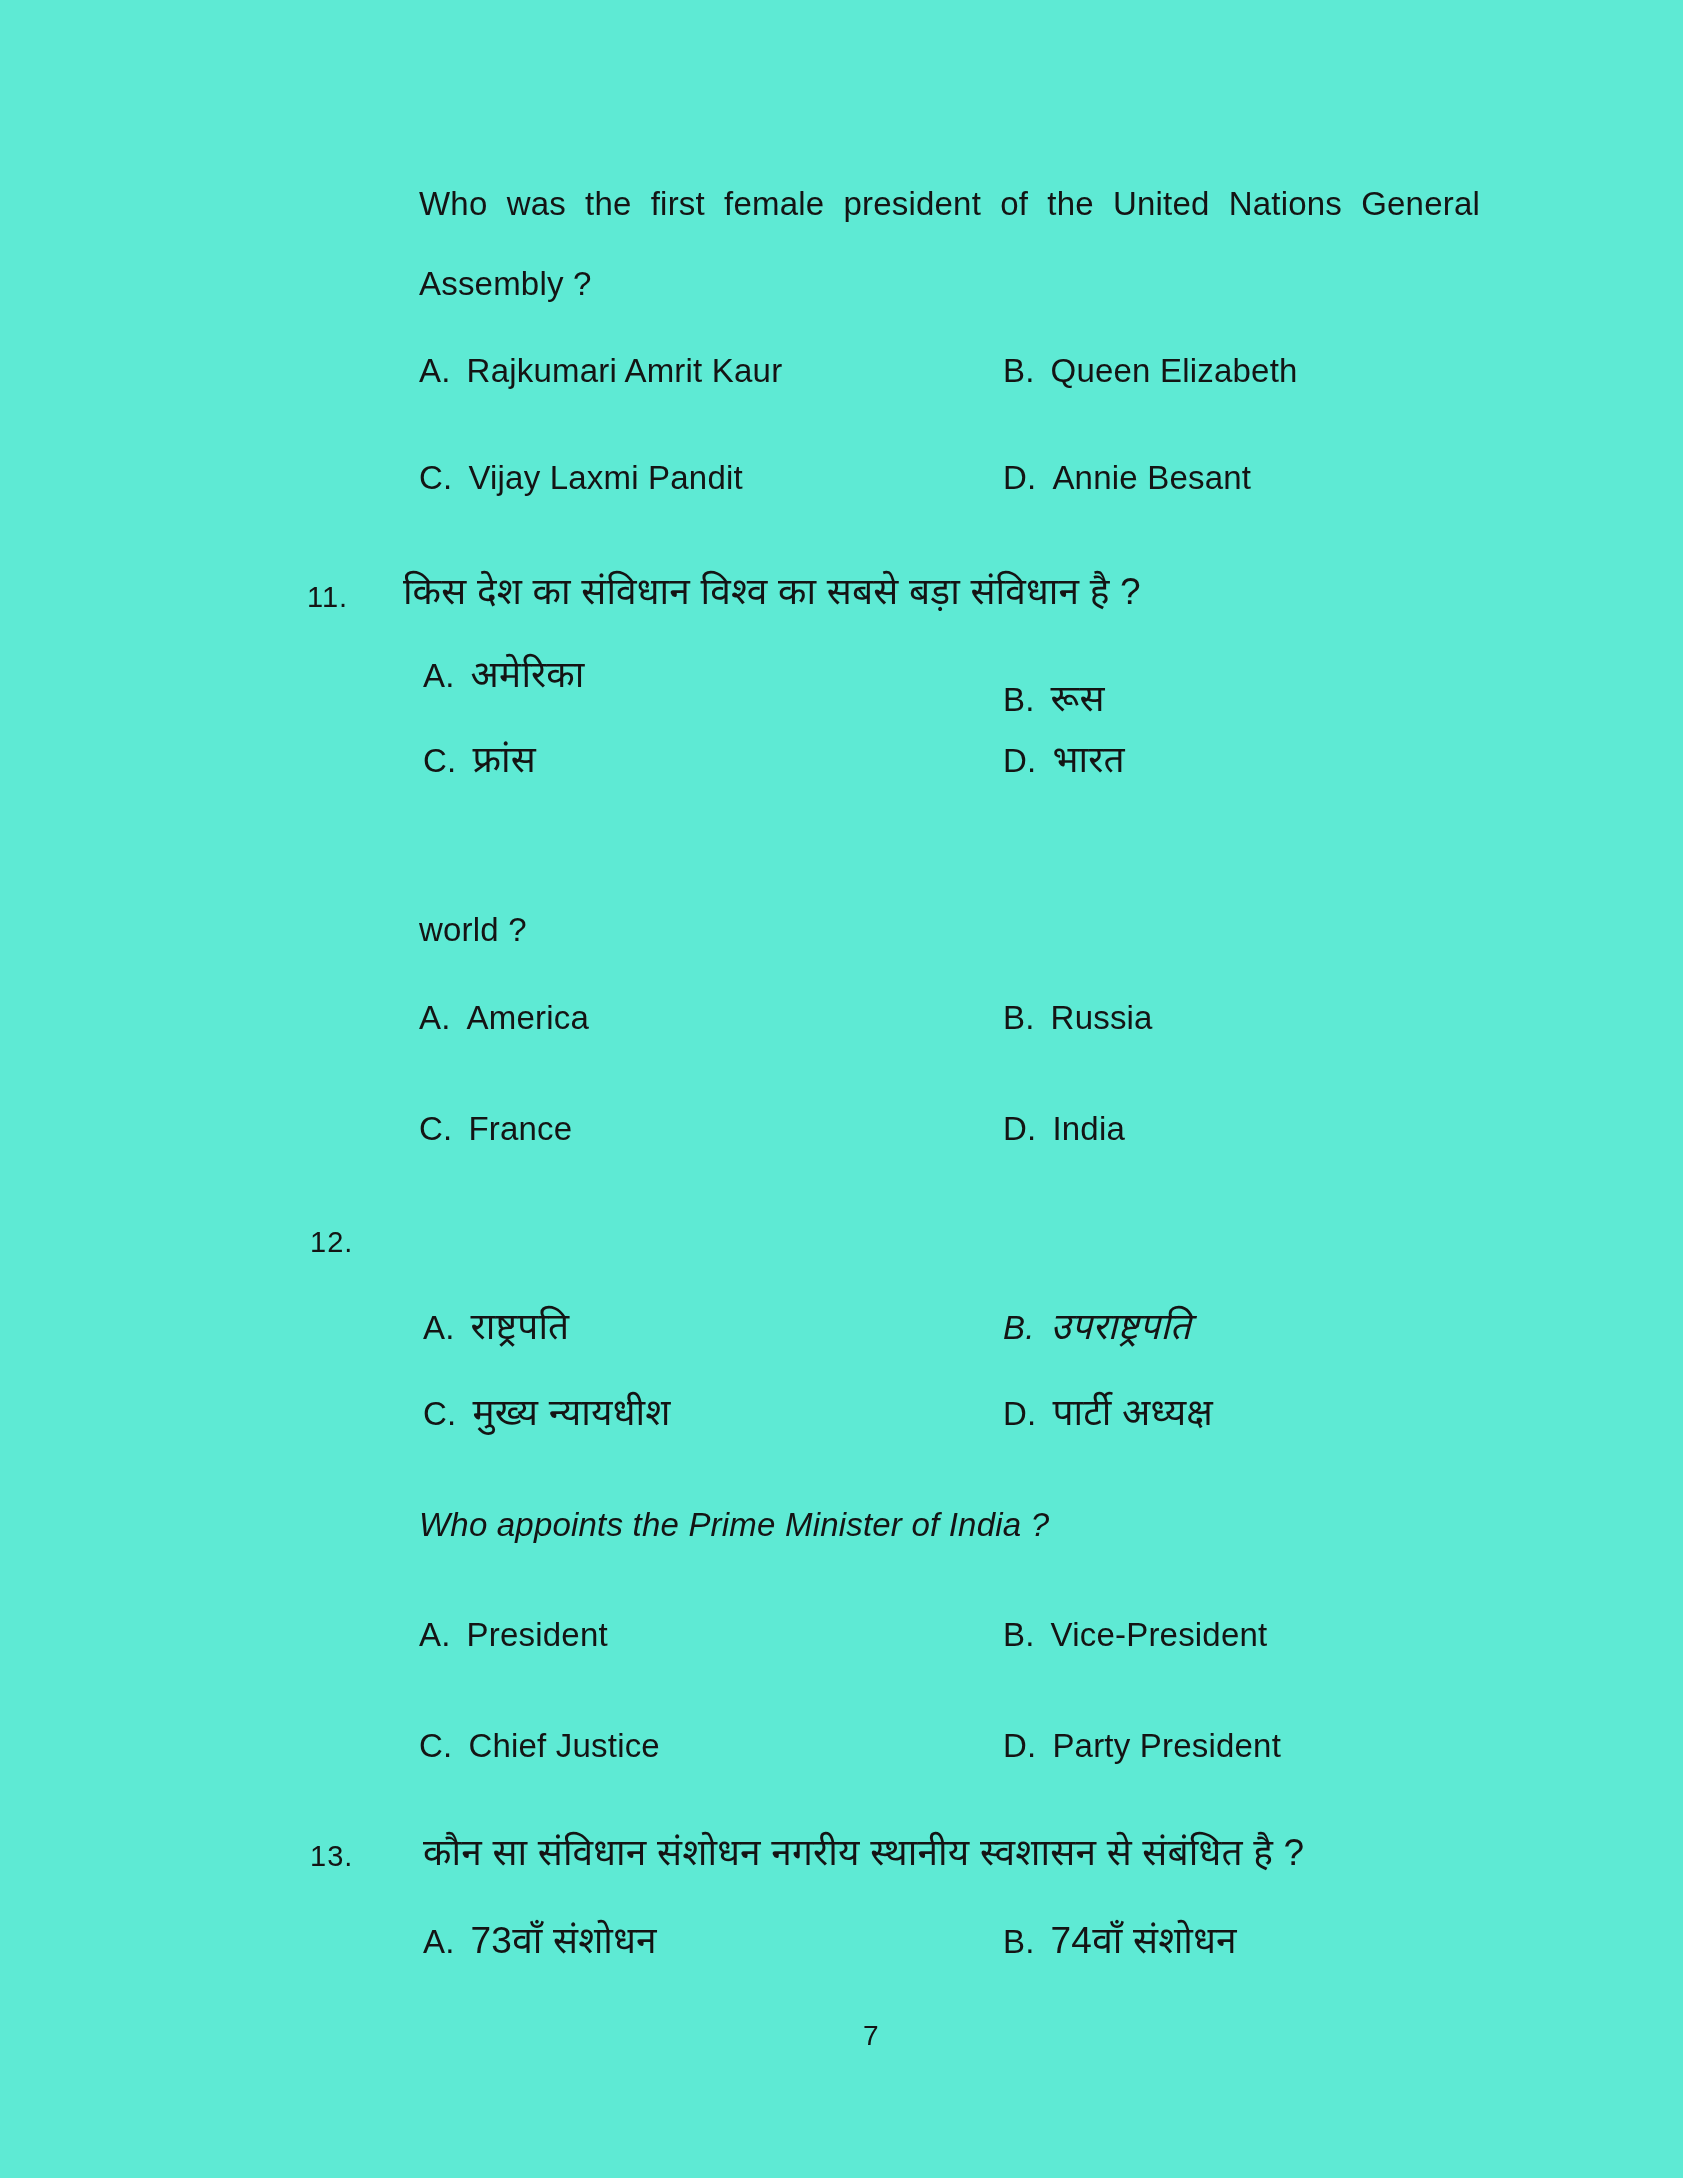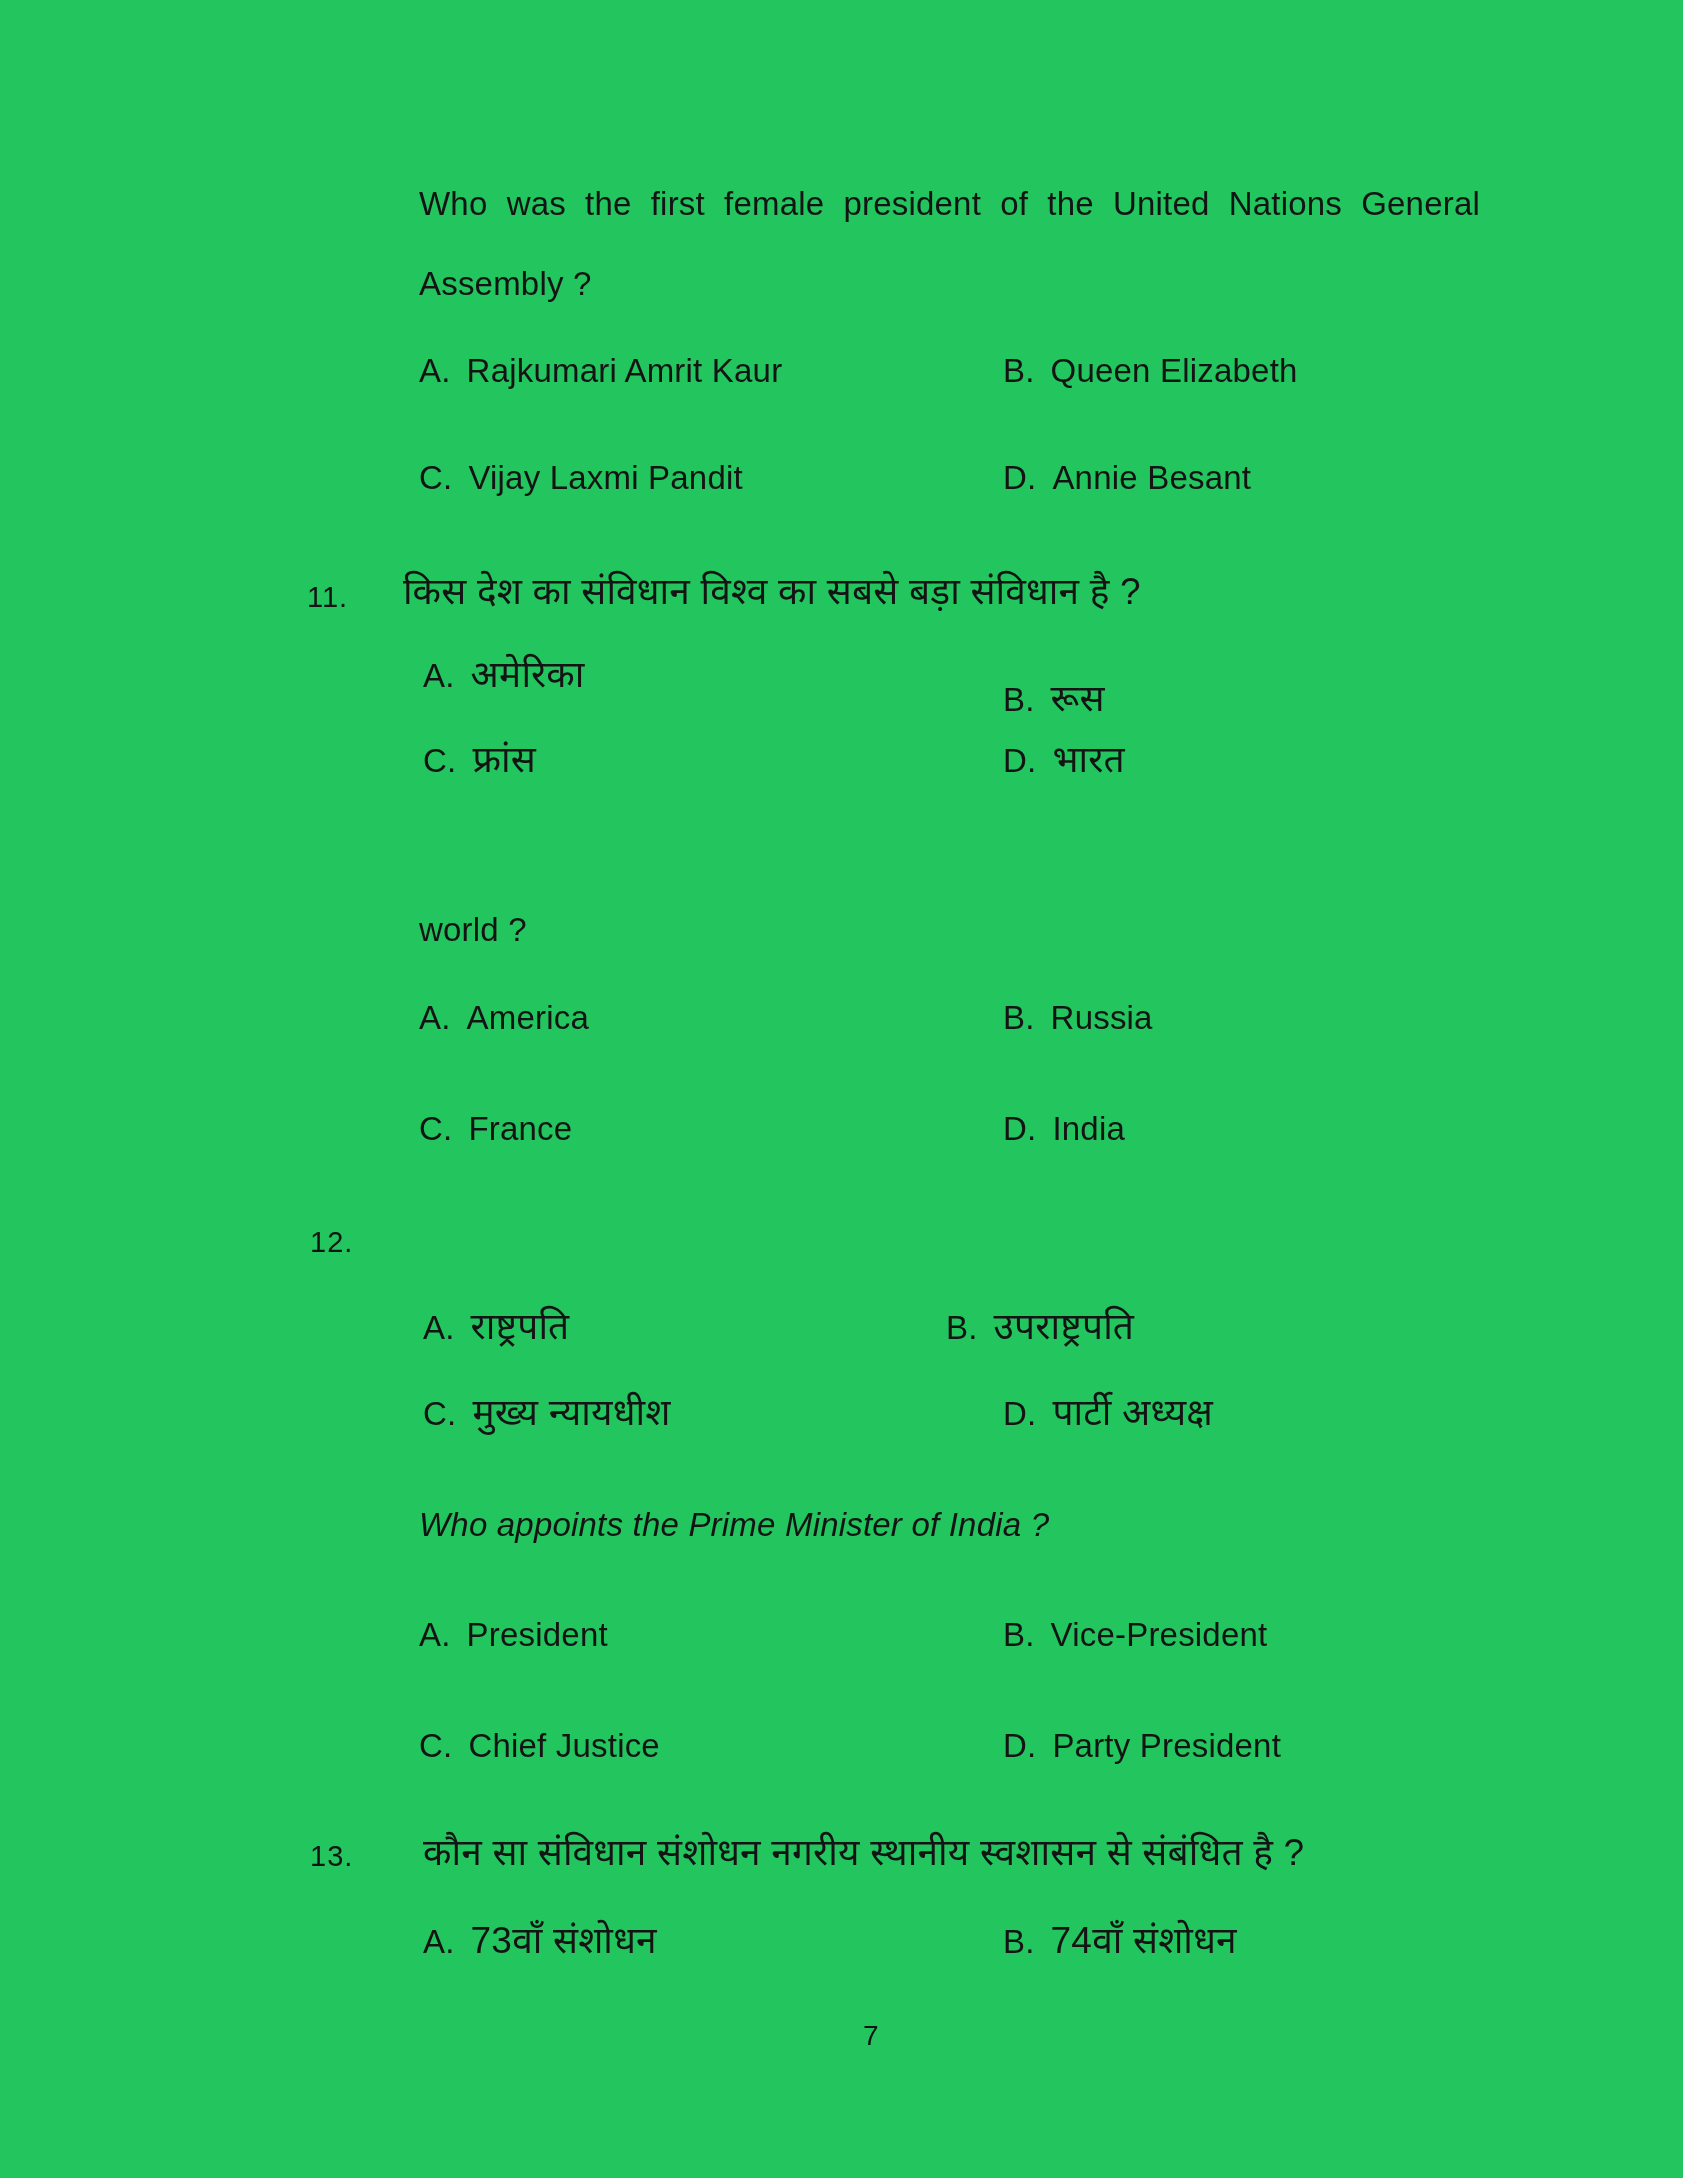--- a/index.html
+++ b/index.html
@@ -4,21 +4,21 @@
 <style>
   html, body {
     margin: 0;
     padding: 0;
     background: #ffffff;
   }
   .page {
     position: relative;
     width: 1683px;
     height: 2178px;
-    background: #22c55e;
+    background: #5eead4;
     font-family: "Liberation Sans", "DejaVu Sans", sans-serif;
     color: #141414;
     overflow: hidden;
   }
   .row {
     position: absolute;
     white-space: nowrap;
     line-height: 1.15;
     letter-spacing: 0.2px;
   }
@@ -61,21 +61,21 @@
   <div class="row en" style="left:419px; top:911px;">world ?</div>
 
   <div class="row en" style="left:419px; top:999px;"><span class="opt-label">A.</span><span>America</span></div>
   <div class="row en" style="left:1003px; top:999px;"><span class="opt-label">B.</span><span>Russia</span></div>
   <div class="row en" style="left:419px; top:1110px;"><span class="opt-label">C.</span><span>France</span></div>
   <div class="row en" style="left:1003px; top:1110px;"><span class="opt-label">D.</span><span>India</span></div>
 
   <div class="row qnum" style="left:310px; top:1226px;">12.</div>
 
   <div class="row hi" style="left:423px; top:1306px;"><span class="opt-label en">A.</span><span>राष्ट्रपति</span></div>
-  <div class="row hi" style="left:946px; top:1306px;"><span class="opt-label en">B.</span><span>उपराष्ट्रपति</span></div>
+  <div class="row hi" style="left:1003px; top:1306px;font-style:italic;"><span class="opt-label en">B.</span><span>उपराष्ट्रपति</span></div>
   <div class="row hi" style="left:423px; top:1392px;"><span class="opt-label en">C.</span><span>मुख्य न्यायधीश</span></div>
   <div class="row hi" style="left:1003px; top:1392px;"><span class="opt-label en">D.</span><span>पार्टी अध्यक्ष</span></div>
 
   <div class="row en" style="left:419px; top:1506px;font-style:italic;">Who appoints the Prime Minister of India ?</div>
 
   <div class="row en" style="left:419px; top:1616px;"><span class="opt-label">A.</span><span>President</span></div>
   <div class="row en" style="left:1003px; top:1616px;"><span class="opt-label">B.</span><span>Vice-President</span></div>
   <div class="row en" style="left:419px; top:1727px;"><span class="opt-label">C.</span><span>Chief Justice</span></div>
   <div class="row en" style="left:1003px; top:1727px;"><span class="opt-label">D.</span><span>Party President</span></div>
 

